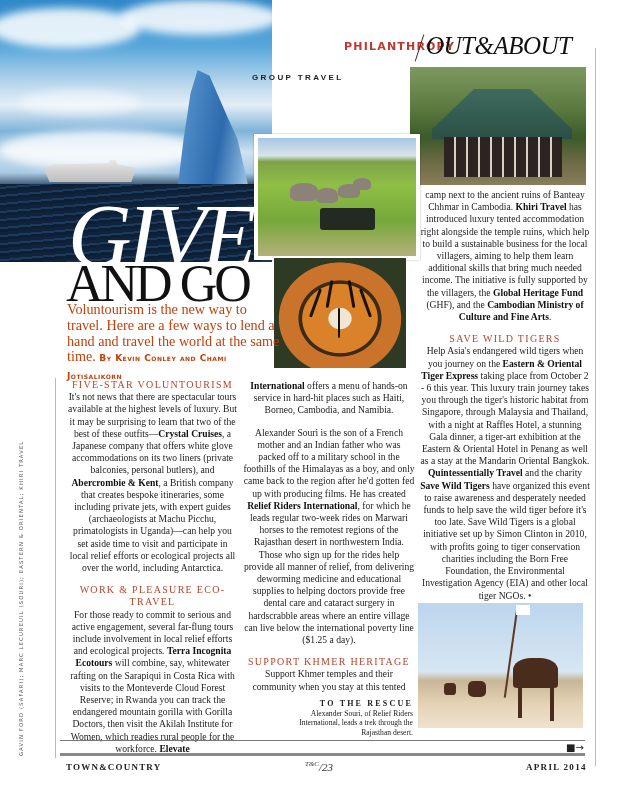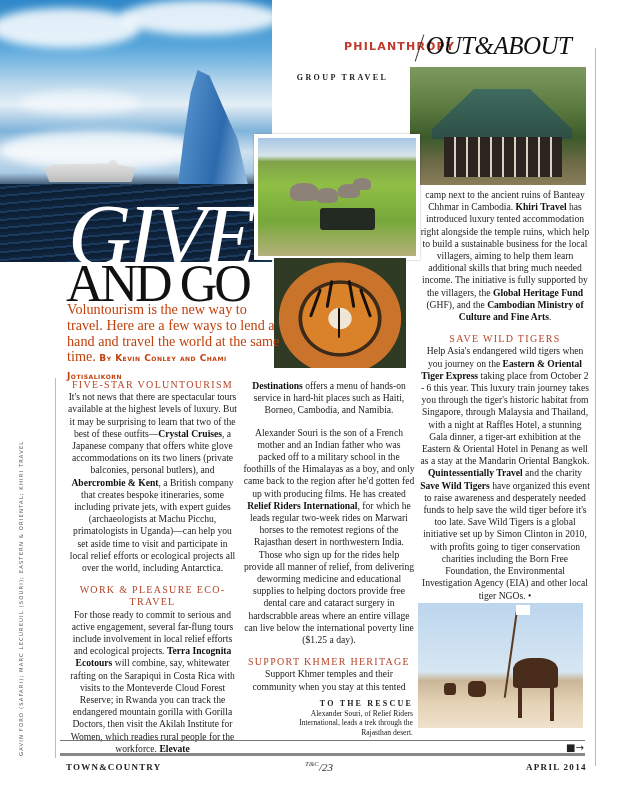--- a/index.html
+++ b/index.html
@@ -23,21 +23,21 @@
   .photo-tiger{left:274px;top:258px;width:132px;height:110px;overflow:hidden;
     background:radial-gradient(ellipse at 50% 55%,#f0e6d6 0 12%,#d9822a 13% 40%,#3d2a18 41% 44%,#c9742a 45% 65%,#2f3a25 66%);}
   .tiger-stripe{position:absolute;background:#1a120a;width:3px;border-radius:2px;}
   .photo-riders{left:418px;top:603px;width:165px;height:125px;overflow:hidden;
     background:linear-gradient(180deg,#bcd6ee 0%,#d7e6f2 55%,#c9b597 62%,#e4d2b5 80%,#efe2cc 100%);}
   .horse{position:absolute;background:#4a2c1c;}
   
   .section-kicker{left:344px;top:40px;font-family:"DejaVu Sans",sans-serif;font-weight:bold;font-size:11px;letter-spacing:1.2px;color:#c0392b;}
   .slash{left:419px;top:34px;width:1px;height:28px;background:#333;transform:rotate(18deg);}
   .section-title{left:426px;top:32px;font-family:"Liberation Serif",serif;font-style:italic;font-size:25px;letter-spacing:-0.5px;color:#111;}
-  .caption-block{left:276px;top:73px;width:133px;text-align:center;font-family:Liberation Serif, serif;font-size:8.2px;line-height:10.5px;color:#222;}
+  .caption-block{left:252px;top:73px;width:133px;text-align:left;font-family:Liberation Sans, sans-serif;font-size:8.2px;line-height:10.5px;color:#222;}
   .caption-title{font-weight:bold;letter-spacing:2.4px;font-size:8px;}
   .caption-text{font-style:italic;}
   
   .title-give{left:68px;top:196px;font-family:"Liberation Serif",serif;font-style:italic;font-size:88px;line-height:80px;color:#fff;letter-spacing:-4px;}
   .title-andgo{left:66px;top:258px;font-family:"Liberation Serif",serif;font-size:52px;line-height:52px;color:#111;letter-spacing:-3px;}
   .deck{left:67px;top:302px;width:218px;font-size:14.2px;line-height:15.8px;color:#c2410c;}
   .byline{font-family:"DejaVu Sans",sans-serif;font-size:9px;font-weight:bold;letter-spacing:.5px;font-variant:small-caps;}
   
   .col{position:absolute;font-size:9.6px;line-height:12.2px;color:#222;}
   .col1{left:67px;top:379px;width:171px;}
@@ -122,21 +122,21 @@
 
 <div class="col col1">
   <p class="subhead">Five-Star Voluntourism</p>
   <p><span>It's not news that there are spectacular tours available at the highest levels of luxury. But it may be surprising to learn that two of the best of these outfits—</span><b>Crystal Cruises</b><span>, a Japanese company that offers white glove accommodations on its two liners (private balconies, personal butlers), and </span><b>Abercrombie &amp; Kent</b><span>, a British company that creates bespoke itineraries, some including private jets, with expert guides (archaeologists at Machu Picchu, primatologists in Uganda)—can help you set aside time to visit and participate in local relief efforts or ecological projects all over the world, including Antarctica.</span></p>
   <div class="gap"></div>
   <p class="subhead">Work &amp; Pleasure Eco-Travel</p>
   <p><span>For those ready to commit to serious and active engagement, several far-flung tours include involvement in local relief efforts and ecological projects. </span><b>Terra Incognita Ecotours</b><span> will combine, say, whitewater rafting on the Sarapiqui in Costa Rica with visits to the Monteverde Cloud Forest Reserve; in Rwanda you can track the endangered mountain gorilla with Gorilla Doctors, then visit the Akilah Institute for Women, which readies rural people for the workforce. </span><b>Elevate</b></p>
 </div>
 
 <div class="col col2">
-  <p><b>Destinations</b><span> offers a menu of hands-on service in hard-hit places such as Haiti, Borneo, Cambodia, and Namibia.</span></p>
+  <p><b>International</b><span> offers a menu of hands-on service in hard-hit places such as Haiti, Borneo, Cambodia, and Namibia.</span></p>
   <div class="gap"></div>
   <p><span>Alexander Souri is the son of a French mother and an Indian father who was packed off to a military school in the foothills of the Himalayas as a boy, and only came back to the region after he'd gotten fed up with producing films. He has created </span><b>Relief Riders International</b><span>, for which he leads regular two-week rides on Marwari horses to the remotest regions of the Rajasthan desert in northwestern India. Those who sign up for the rides help provide all manner of relief, from delivering deworming medicine and educational supplies to helping doctors provide free dental care and cataract surgery in hardscrabble areas where an entire village can live below the international poverty line ($1.25 a day).</span></p>
   <div class="gap"></div>
   <p class="subhead">Support Khmer Heritage</p>
   <p><span>Support Khmer temples and their community when you stay at this tented</span></p>
 </div>
 
 <div class="col col3">
   <p><span>camp next to the ancient ruins of Banteay Chhmar in Cambodia. </span><b>Khiri Travel</b><span> has introduced luxury tented accommodation right alongside the temple ruins, which help to build a sustainable business for the local villagers, aiming to help them learn additional skills that bring much needed income. The initiative is fully supported by the villagers, the </span><b>Global Heritage Fund</b><span> (GHF), and the </span><b>Cambodian Ministry of Culture and Fine Arts</b><span>.</span></p>
   <div class="gap"></div>

